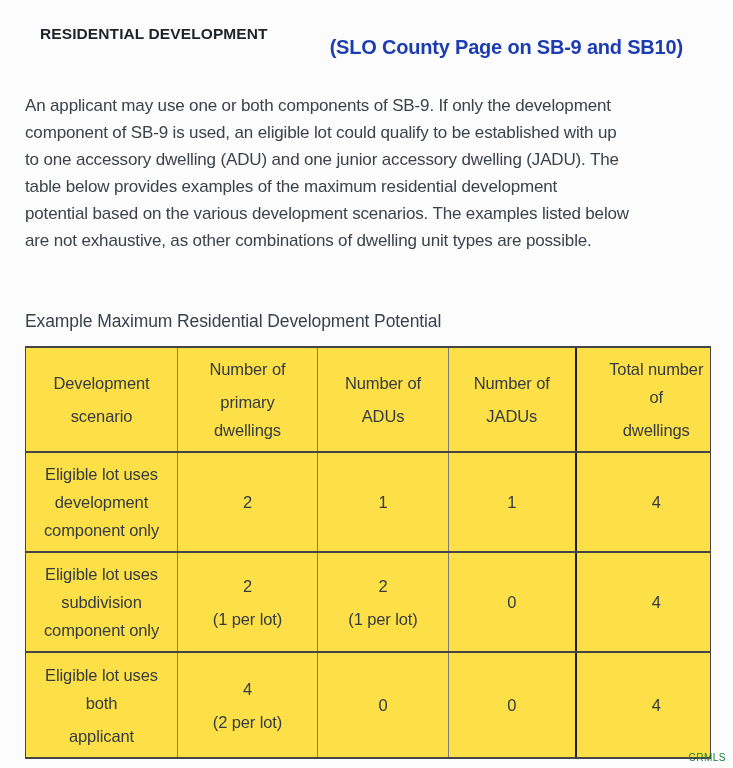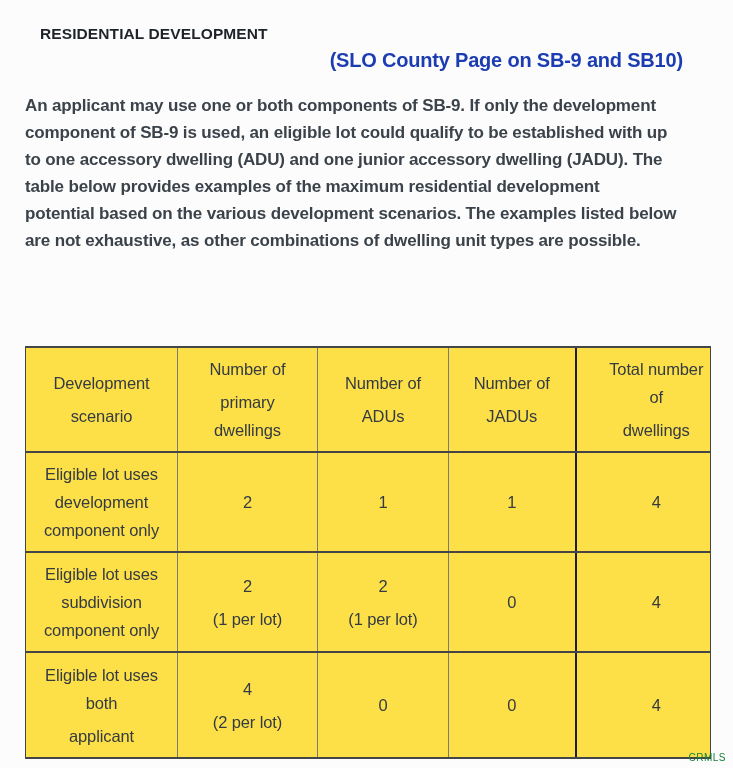--- a/index.html
+++ b/index.html
@@ -26,34 +26,33 @@
   .page-title {
     font-size: 15.5px;
     font-weight: 700;
     color: #1d2329;
     letter-spacing: 0.1px;
     margin: 3px 0 0 15px;
   }
   .page-subtitle {
     font-size: 20px;
     font-weight: 700;
-    margin: 27px 0 0 62px;
+    margin: 14px 0 0 62px;
     letter-spacing: -0.2px;
   }
   .intro {
     position: absolute;
     left: 25px;
     top: 92px;
     width: 692px;
     font-size: 17px;
     line-height: 27px;
     color: #3b424a;
     letter-spacing: -0.15px;
     white-space: pre-line;
-    font-weight: bold;
   }
   .table-caption {
     position: absolute;
     left: 25px;
     top: 311px;
     font-size: 17.5px;
     color: #39424c;
     letter-spacing: -0.1px;
   }
   table.dev-table {
@@ -113,20 +112,21 @@
     <div class="page-subtitle" style="color: rgb(28, 60, 178);">(SLO County Page on SB-9 and SB10)</div>
   </div>
 
   <div class="intro">An applicant may use one or both components of SB-9. If only the development
 component of SB-9 is used, an eligible lot could qualify to be established with up
 to one accessory dwelling (ADU) and one junior accessory dwelling (JADU). The
 table below provides examples of the maximum residential development
 potential based on the various development scenarios. The examples listed below
 are not exhaustive, as other combinations of dwelling unit types are possible.</div>
 
+  <div class="table-caption">Example Maximum Residential Development Potential</div>
 
   <table class="dev-table">
     <colgroup>
       <col style="width:152px">
       <col style="width:140px">
       <col style="width:131px">
       <col style="width:127px">
       <col style="width:135px">
     </colgroup>
     <thead>

